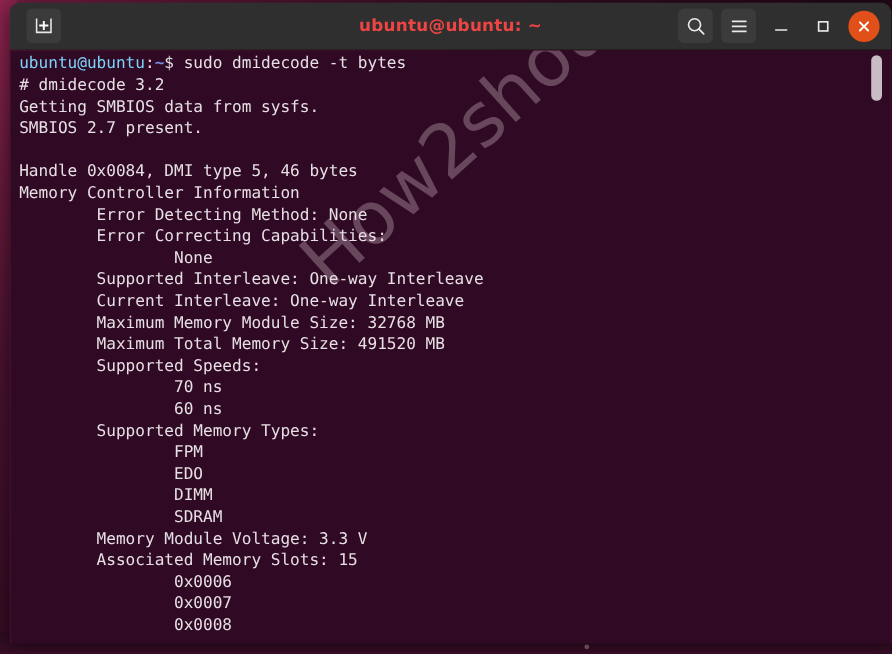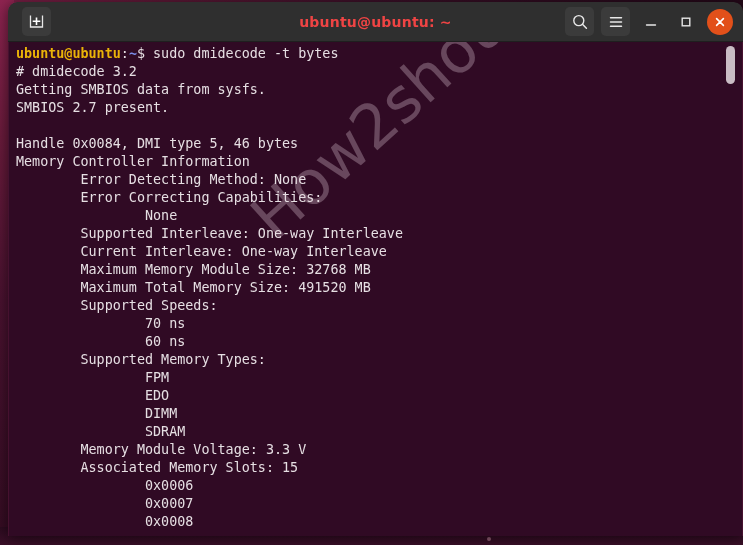--- a/index.html
+++ b/index.html
@@ -124,21 +124,21 @@
     left: 7px;
     top: 3px;
     margin: 0;
     font-family: "DejaVu Sans Mono", monospace;
     font-size: 13.4px;
     line-height: 18px;
     color: #e6dfe3;
     white-space: pre;
     letter-spacing: 0px;
   }
-  .c-green { color: #eab308; font-weight: bold; }
+  .c-green { color: #7dd3fc; font-weight: normal; }
   .c-blue  { color: #7b8ce8; font-weight: bold; }
   .c-white { color: #e6dfe3; }
 
   
   #scrollbar-track {
     position: absolute;
     right: 3px;
     top: 0;
     width: 13px;
     height: 495px;

